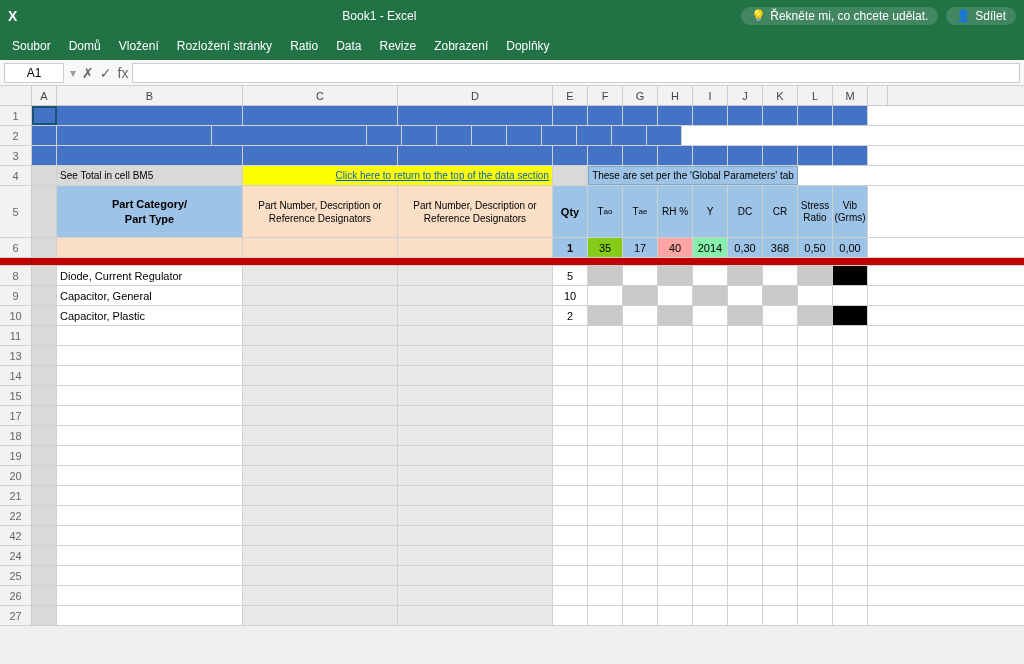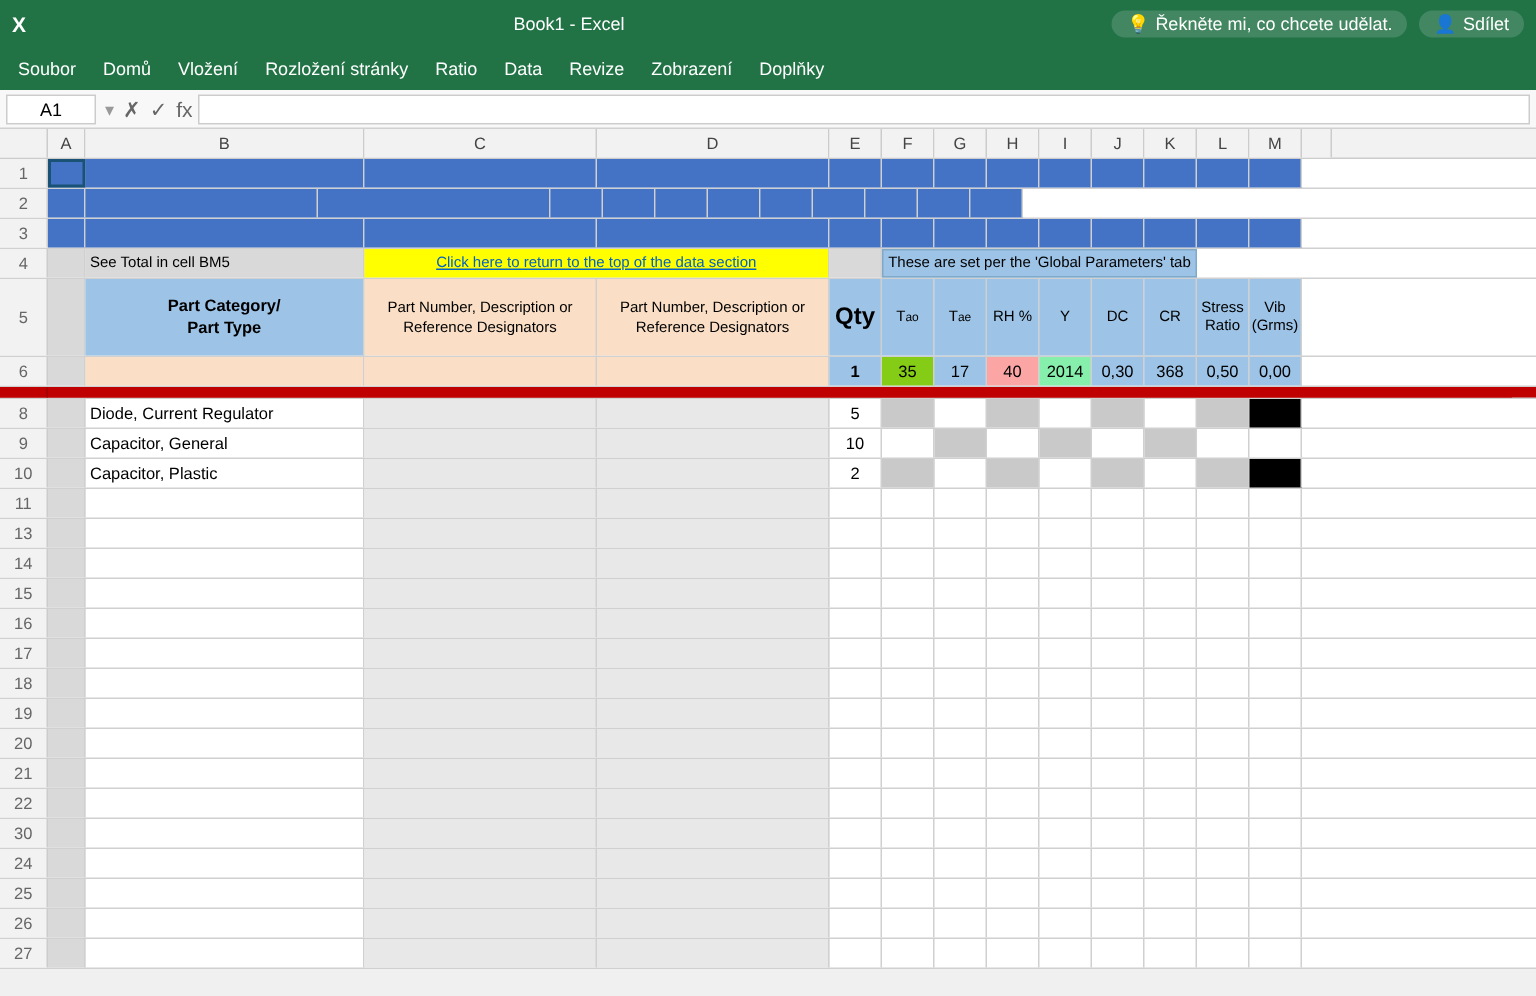--- a/index.html
+++ b/index.html
@@ -281,34 +281,34 @@
     <div class="cell w-col-J bg-blue"></div>
     <div class="cell w-col-K bg-blue"></div>
     <div class="cell w-col-L bg-blue"></div>
     <div class="cell w-col-M bg-blue"></div>
   </div>
 
   <div class="sheet-row">
     <div class="row-num">4</div>
     <div class="cell w-col-A" style="background:#d9d9d9;"></div>
     <div class="cell w-col-B" style="background:#d9d9d9; font-size:10px;">See Total in cell BM5</div>
-    <div class="cell w-col-C bg-yellow" style="justify-content:center; width:310px;">
+    <div class="cell w-col-C bg-yellow" style="justify-content:flex-end; width:310px;">
       <span class="cell-link" style="font-size:10px;">Click here to return to the top of the data section</span>
     </div>
     <div class="cell w-col-E" style="background:#d9d9d9;"></div>
     <div class="cell" style="width:210px; background:#9DC3E6; font-size:10px; text-align:center; justify-content:center; border:1px solid #7fa9c9;">These are set per the 'Global Parameters' tab</div>
   </div>
 
   <div class="sheet-row taller" style="height:52px;">
     <div class="row-num">5</div>
     <div class="cell w-col-A" style="background:#d9d9d9;"></div>
     <div class="cell w-col-B" style="background:#9DC3E6; justify-content:center; text-align:center; font-size:11px; font-weight:bold; white-space:normal; line-height:1.3;">Part Category/<br>Part Type</div>
     <div class="cell w-col-C" style="background:#FADFC6; justify-content:center; text-align:center; font-size:10px; white-space:normal; line-height:1.3; padding:2px;">Part Number, Description or<br>Reference Designators</div>
     <div class="cell w-col-D" style="background:#FADFC6; justify-content:center; text-align:center; font-size:10px; white-space:normal; line-height:1.3; padding:2px;">Part Number, Description or<br>Reference Designators</div>
-    <div class="cell w-col-E" style="background:#9DC3E6; justify-content:center; font-weight:bold; font-size:16px;">Qty</div>
+    <div class="cell w-col-E" style="background:#9DC3E6; justify-content:center; font-weight:bold; font-size:11px;">Qty</div>
     <div class="cell w-col-F" style="background:#9DC3E6; justify-content:center; font-size:10px; text-align:center; white-space:normal;">T<sub style="font-size:8px;">ao</sub></div>
     <div class="cell w-col-G" style="background:#9DC3E6; justify-content:center; font-size:10px; text-align:center; white-space:normal;">T<sub style="font-size:8px;">ae</sub></div>
     <div class="cell w-col-H" style="background:#9DC3E6; justify-content:center; font-size:10px; text-align:center; white-space:normal;">RH %</div>
     <div class="cell w-col-I" style="background:#9DC3E6; justify-content:center; font-size:10px;">Y</div>
     <div class="cell w-col-J" style="background:#9DC3E6; justify-content:center; font-size:10px;">DC</div>
     <div class="cell w-col-K" style="background:#9DC3E6; justify-content:center; font-size:10px;">CR</div>
     <div class="cell w-col-L" style="background:#9DC3E6; justify-content:center; font-size:10px; text-align:center; white-space:normal; line-height:1.2;">Stress<br>Ratio</div>
     <div class="cell w-col-M" style="background:#9DC3E6; justify-content:center; font-size:10px; text-align:center; white-space:normal; line-height:1.2;">Vib<br>(Grms)</div>
   </div>
 
@@ -446,36 +446,20 @@
         <div class="cell w-col-F"></div>
         <div class="cell w-col-G"></div>
         <div class="cell w-col-H"></div>
         <div class="cell w-col-I"></div>
         <div class="cell w-col-J"></div>
         <div class="cell w-col-K"></div>
         <div class="cell w-col-L"></div>
         <div class="cell w-col-M"></div>
       </div>
       <div class="sheet-row">
-        <div class="row-num">16</div>
-        <div class="cell w-col-A" style="background: rgb(217, 217, 217);"></div>
-        <div class="cell w-col-B"></div>
-        <div class="cell w-col-C" style="background: rgb(232, 232, 232);"></div>
-        <div class="cell w-col-D" style="background: rgb(232, 232, 232);"></div>
-        <div class="cell w-col-E"></div>
-        <div class="cell w-col-F"></div>
-        <div class="cell w-col-G"></div>
-        <div class="cell w-col-H"></div>
-        <div class="cell w-col-I"></div>
-        <div class="cell w-col-J"></div>
-        <div class="cell w-col-K"></div>
-        <div class="cell w-col-L"></div>
-        <div class="cell w-col-M"></div>
-      </div>
-      <div class="sheet-row">
         <div class="row-num">17</div>
         <div class="cell w-col-A" style="background: rgb(217, 217, 217);"></div>
         <div class="cell w-col-B"></div>
         <div class="cell w-col-C" style="background: rgb(232, 232, 232);"></div>
         <div class="cell w-col-D" style="background: rgb(232, 232, 232);"></div>
         <div class="cell w-col-E"></div>
         <div class="cell w-col-F"></div>
         <div class="cell w-col-G"></div>
         <div class="cell w-col-H"></div>
         <div class="cell w-col-I"></div>
@@ -558,21 +542,21 @@
         <div class="cell w-col-F"></div>
         <div class="cell w-col-G"></div>
         <div class="cell w-col-H"></div>
         <div class="cell w-col-I"></div>
         <div class="cell w-col-J"></div>
         <div class="cell w-col-K"></div>
         <div class="cell w-col-L"></div>
         <div class="cell w-col-M"></div>
       </div>
       <div class="sheet-row">
-        <div class="row-num">30</div>
+        <div class="row-num">42</div>
         <div class="cell w-col-A" style="background: rgb(217, 217, 217);"></div>
         <div class="cell w-col-B"></div>
         <div class="cell w-col-C" style="background: rgb(232, 232, 232);"></div>
         <div class="cell w-col-D" style="background: rgb(232, 232, 232);"></div>
         <div class="cell w-col-E"></div>
         <div class="cell w-col-F"></div>
         <div class="cell w-col-G"></div>
         <div class="cell w-col-H"></div>
         <div class="cell w-col-I"></div>
         <div class="cell w-col-J"></div>

